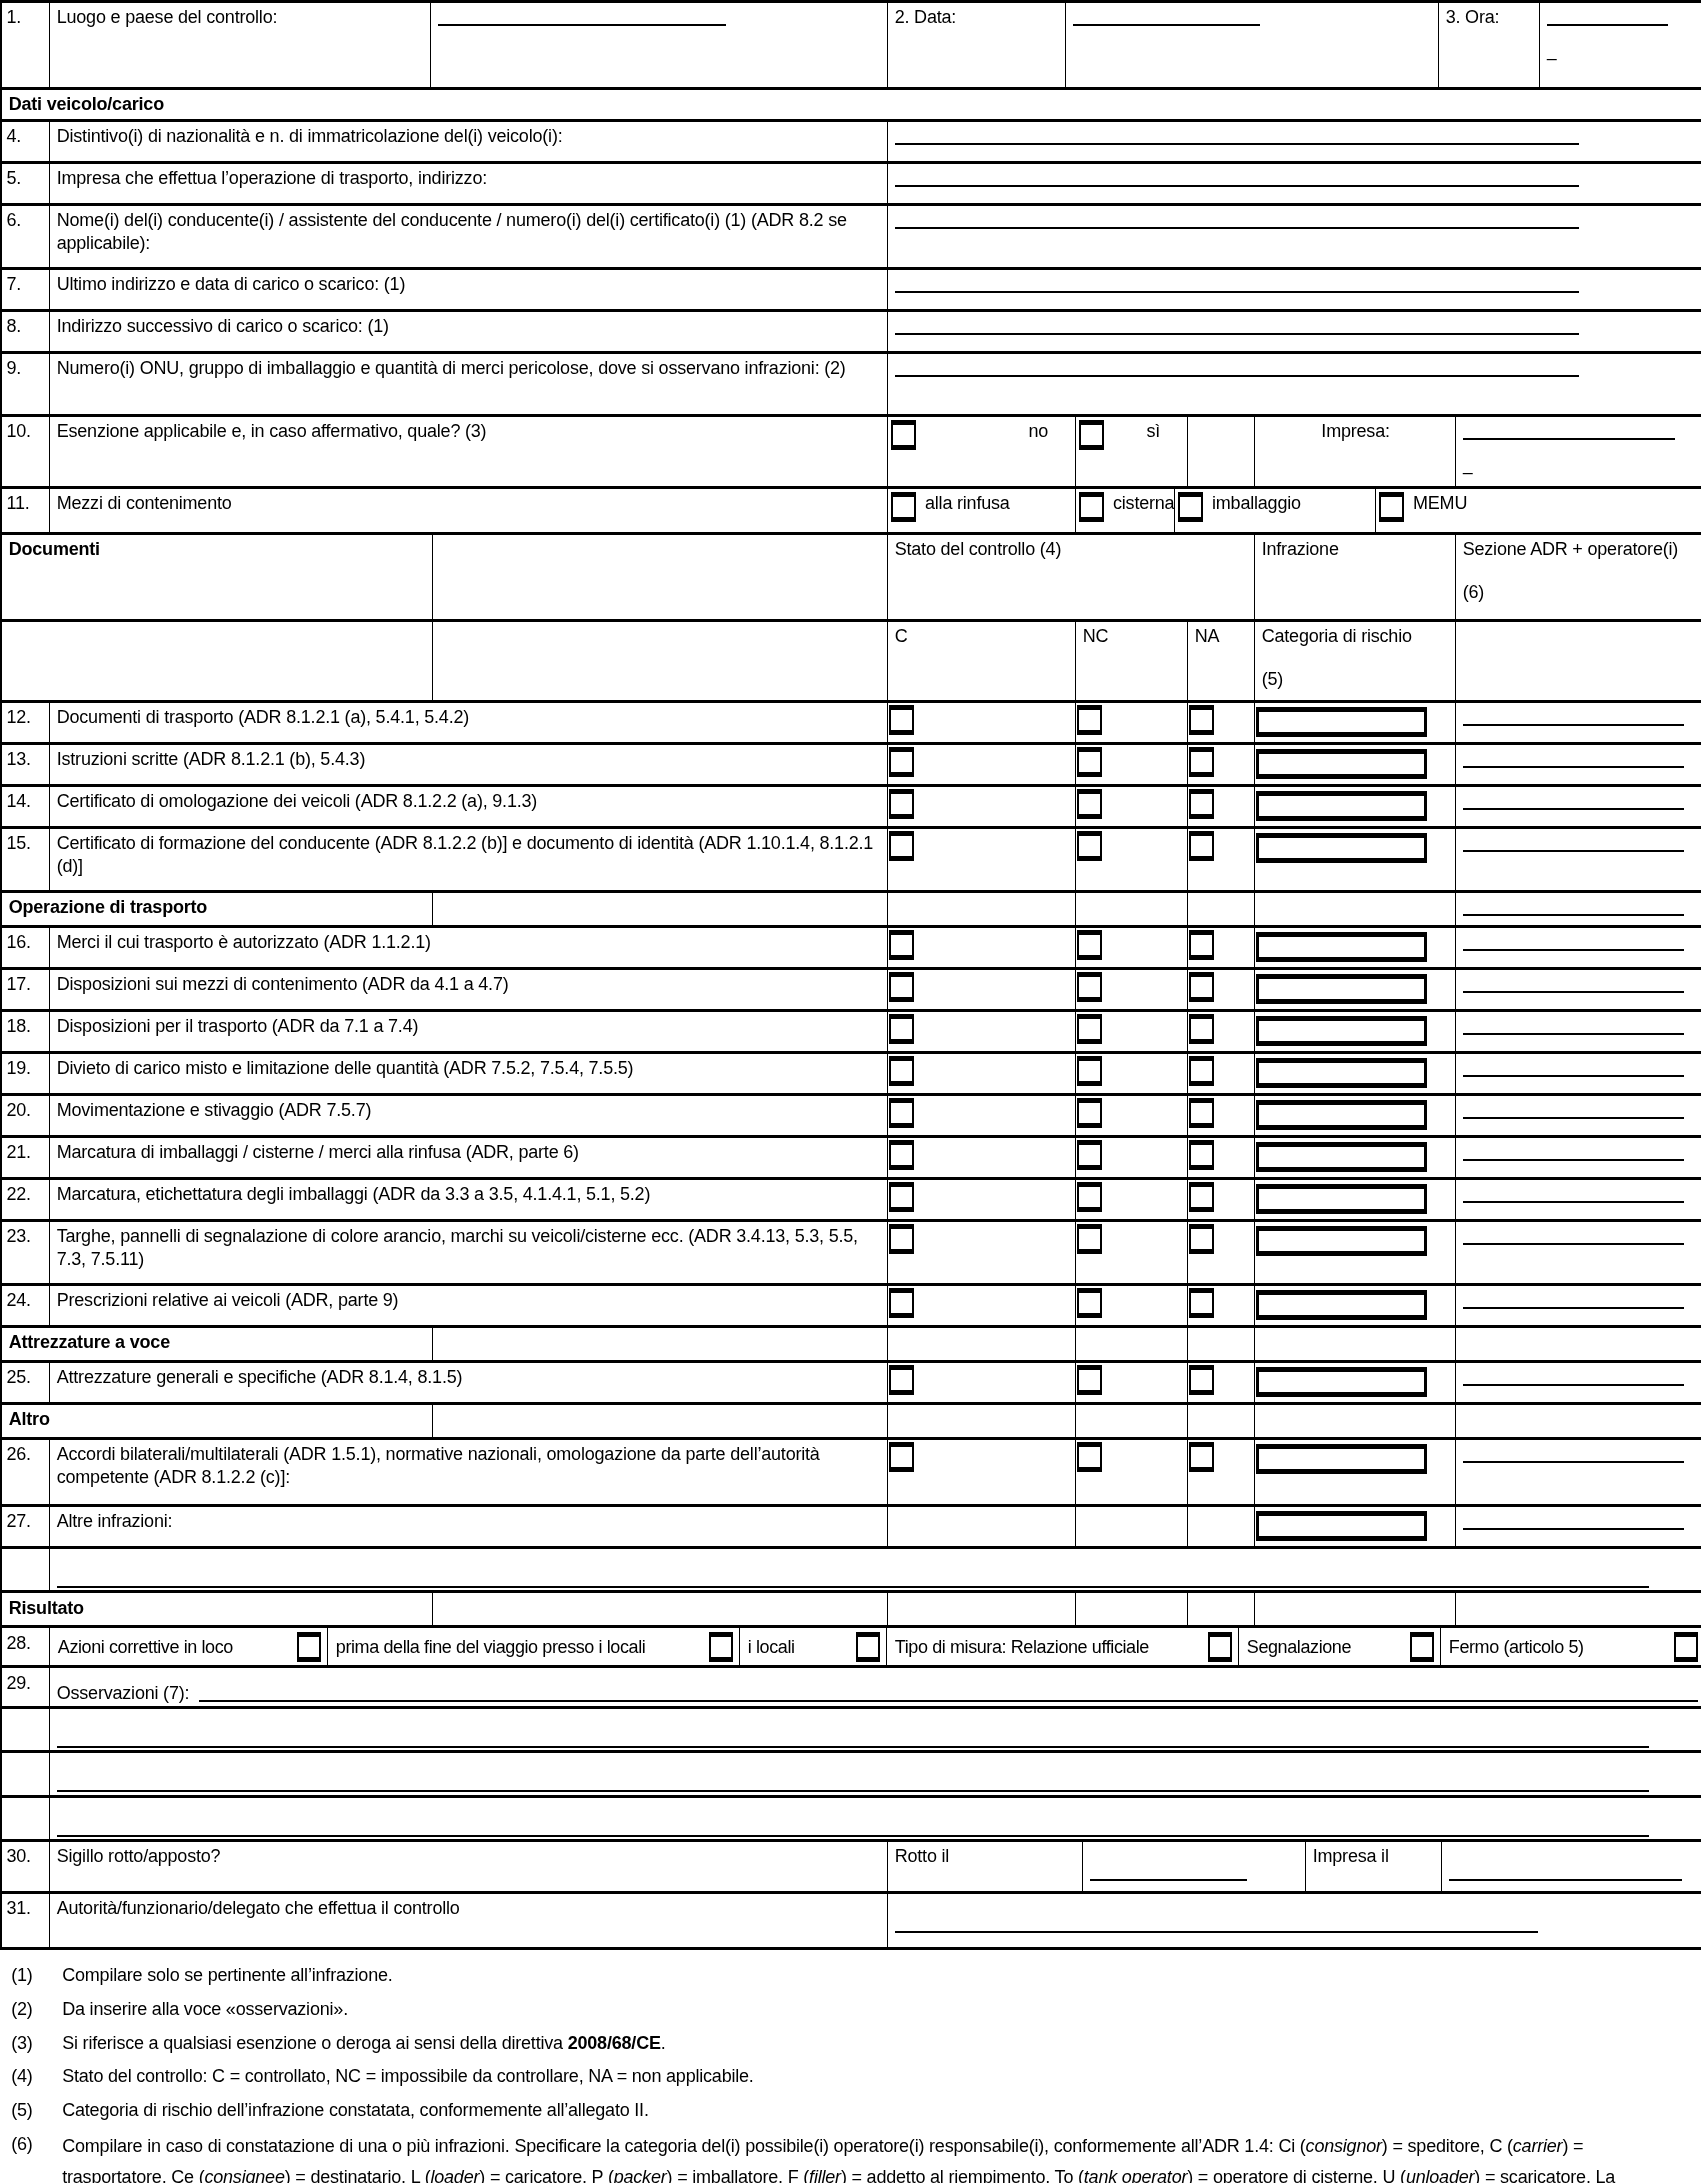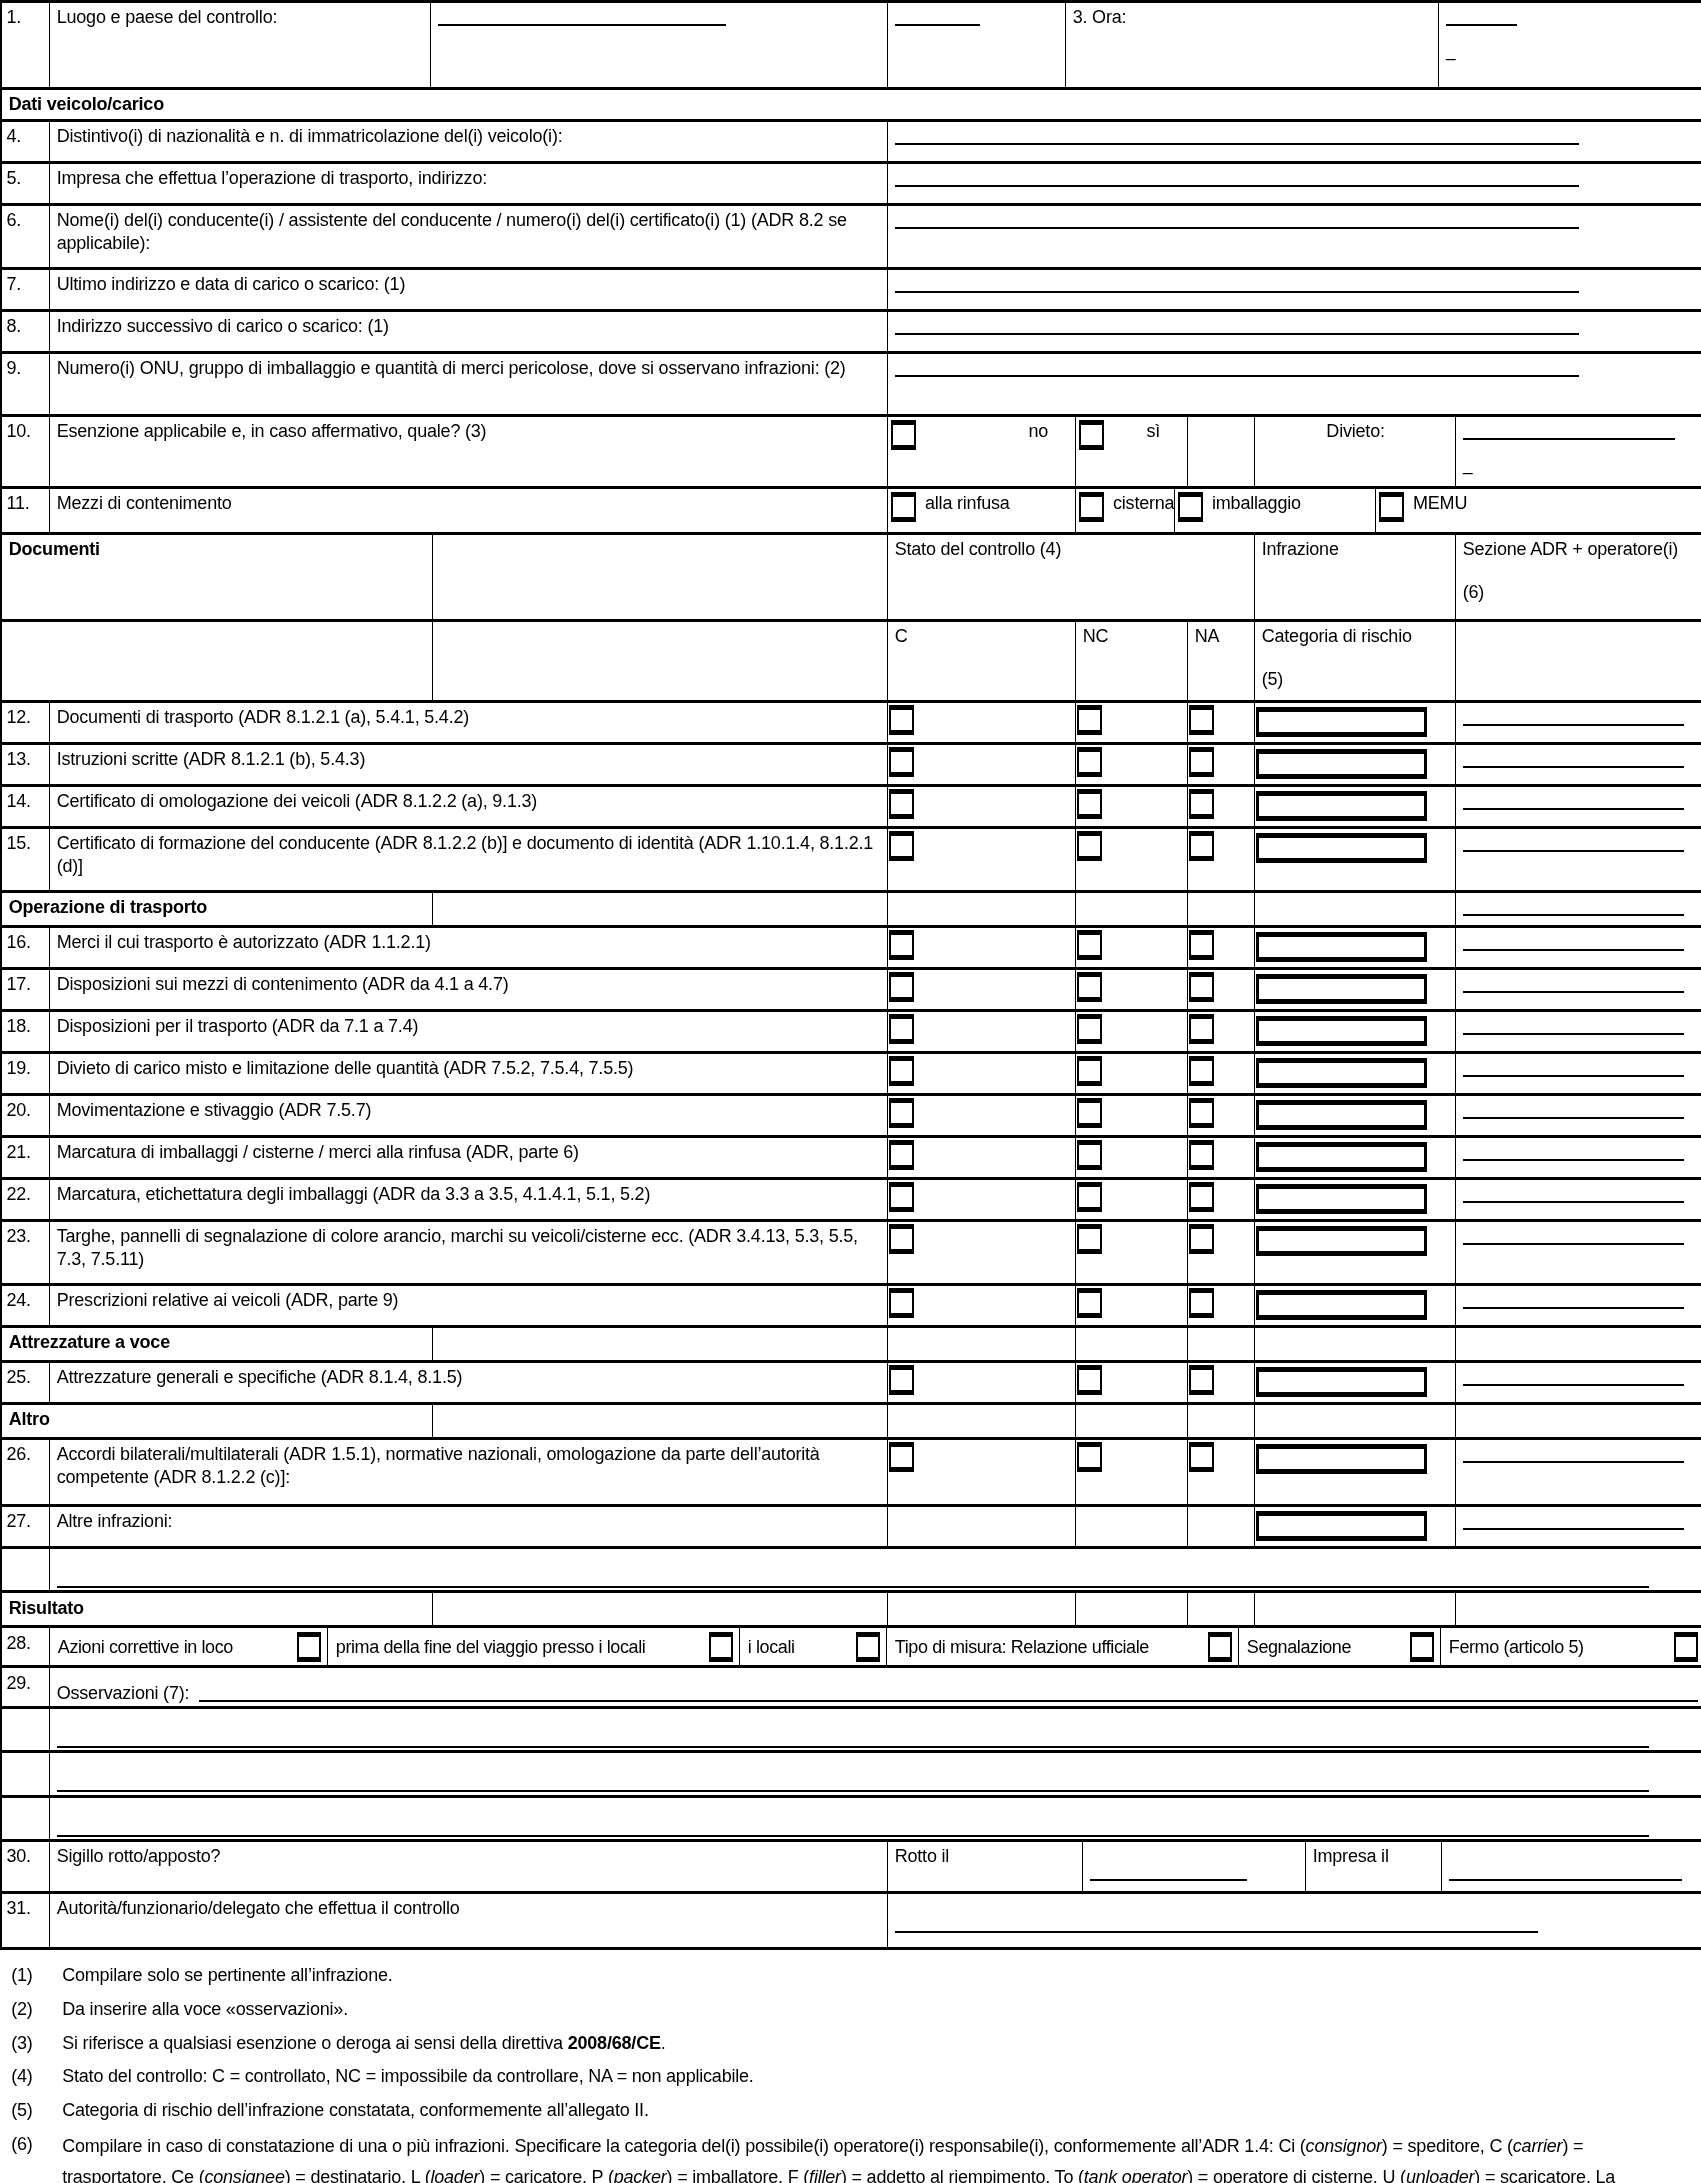--- a/index.html
+++ b/index.html
@@ -49,20 +49,23 @@
       <div class="trow" style="grid-template-columns: 48px 381px 457px 178px 373px 101px 164px; min-height: 87px;">
         <div class="cell numcell">
           <div>1.</div>
         </div>
         <div class="cell">
           <div>Luogo e paese del controllo:</div>
         </div>
         <div class="cell ulcell">
           <div class="ul" style="width: 65%;"></div>
         </div>
+        <div class="cell">
+          <div>2. Data:</div>
+        </div>
         <div class="cell ulcell">
           <div class="ul" style="width: 52%;"></div>
         </div>
         <div class="cell">
           <div>3. Ora:</div>
         </div>
         <div class="cell ulcell">
           <div class="ul" style="width: 80%;"></div>
           <div class="dash">–</div>
         </div>
@@ -148,21 +151,21 @@
         <div class="cell optcell sb">
           <span class="cb"></span>
           <div class="lbl">no</div>
         </div>
         <div class="cell optcell sb">
           <span class="cb"></span>
           <div class="lbl">sì</div>
         </div>
         <div class="cell"></div>
         <div class="cell ctr">
-          <div>Divieto:</div>
+          <div>Impresa:</div>
         </div>
         <div class="cell ulcell">
           <div class="ul" style="width: 90%;"></div>
           <div class="dash">–</div>
         </div>
       </div>
       <div class="trow" style="grid-template-columns: 48px 838px 188px 99px 201px 329px; min-height: 46px;">
         <div class="cell numcell">
           <div>11.</div>
         </div>

